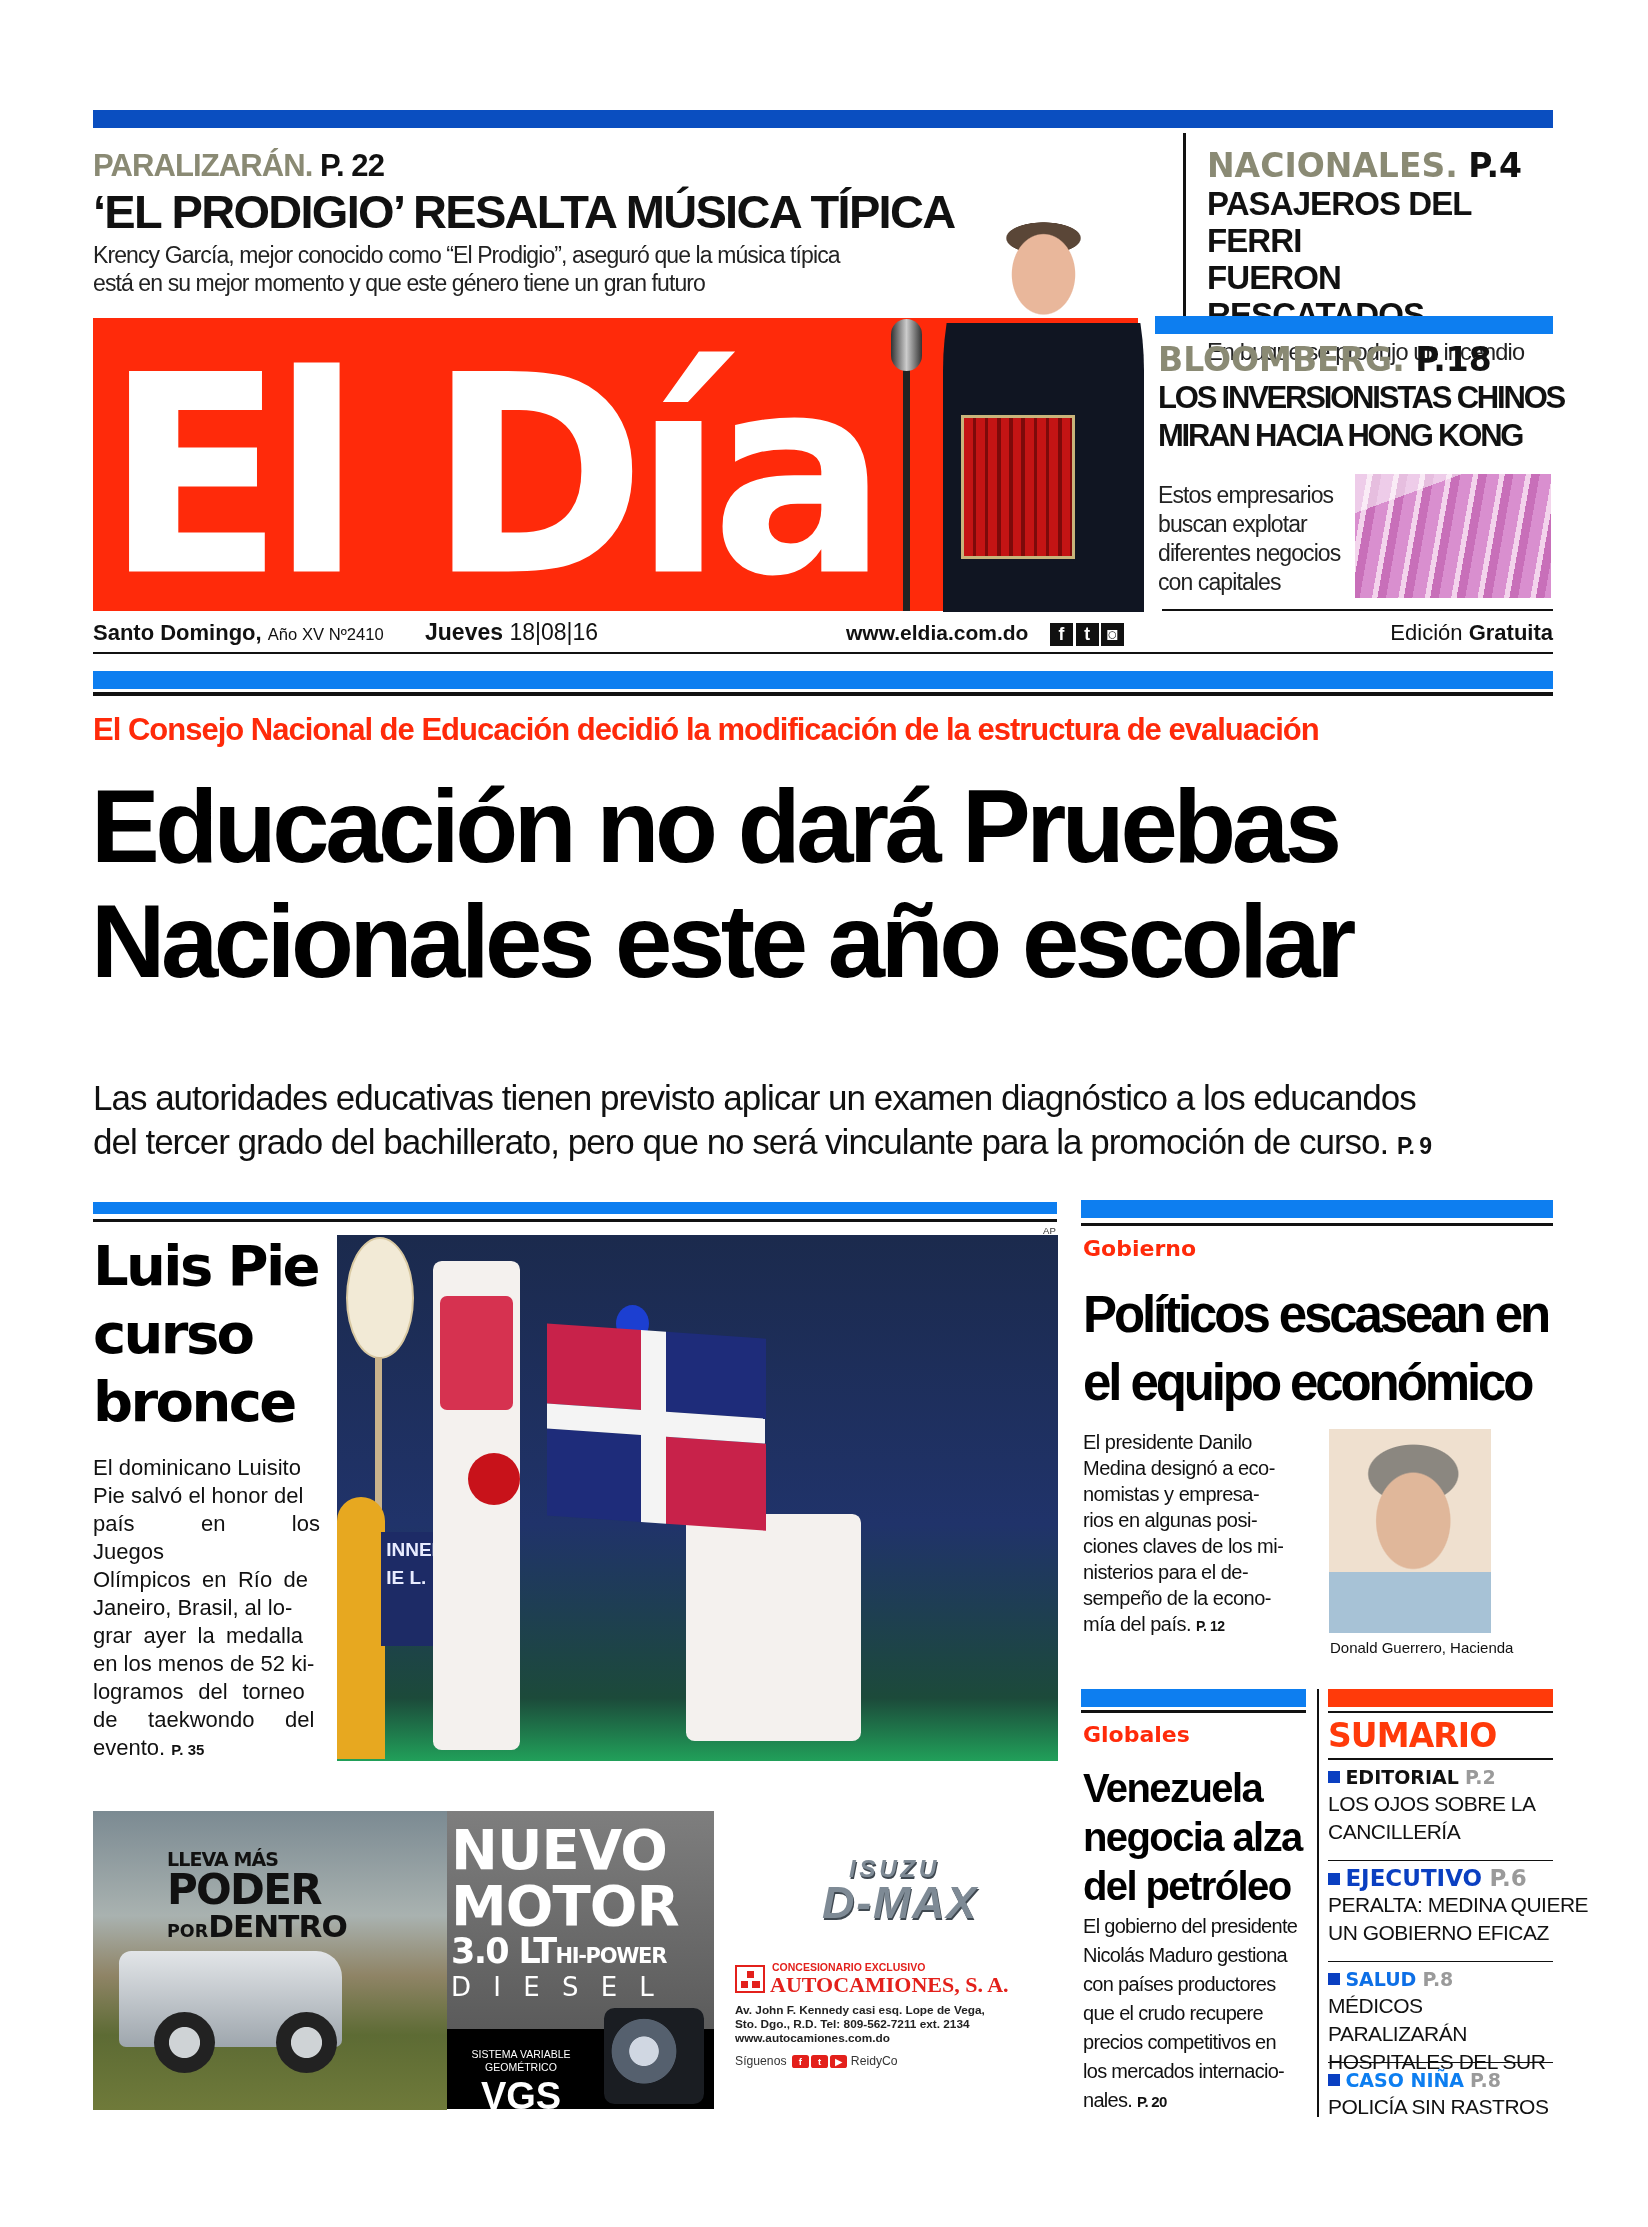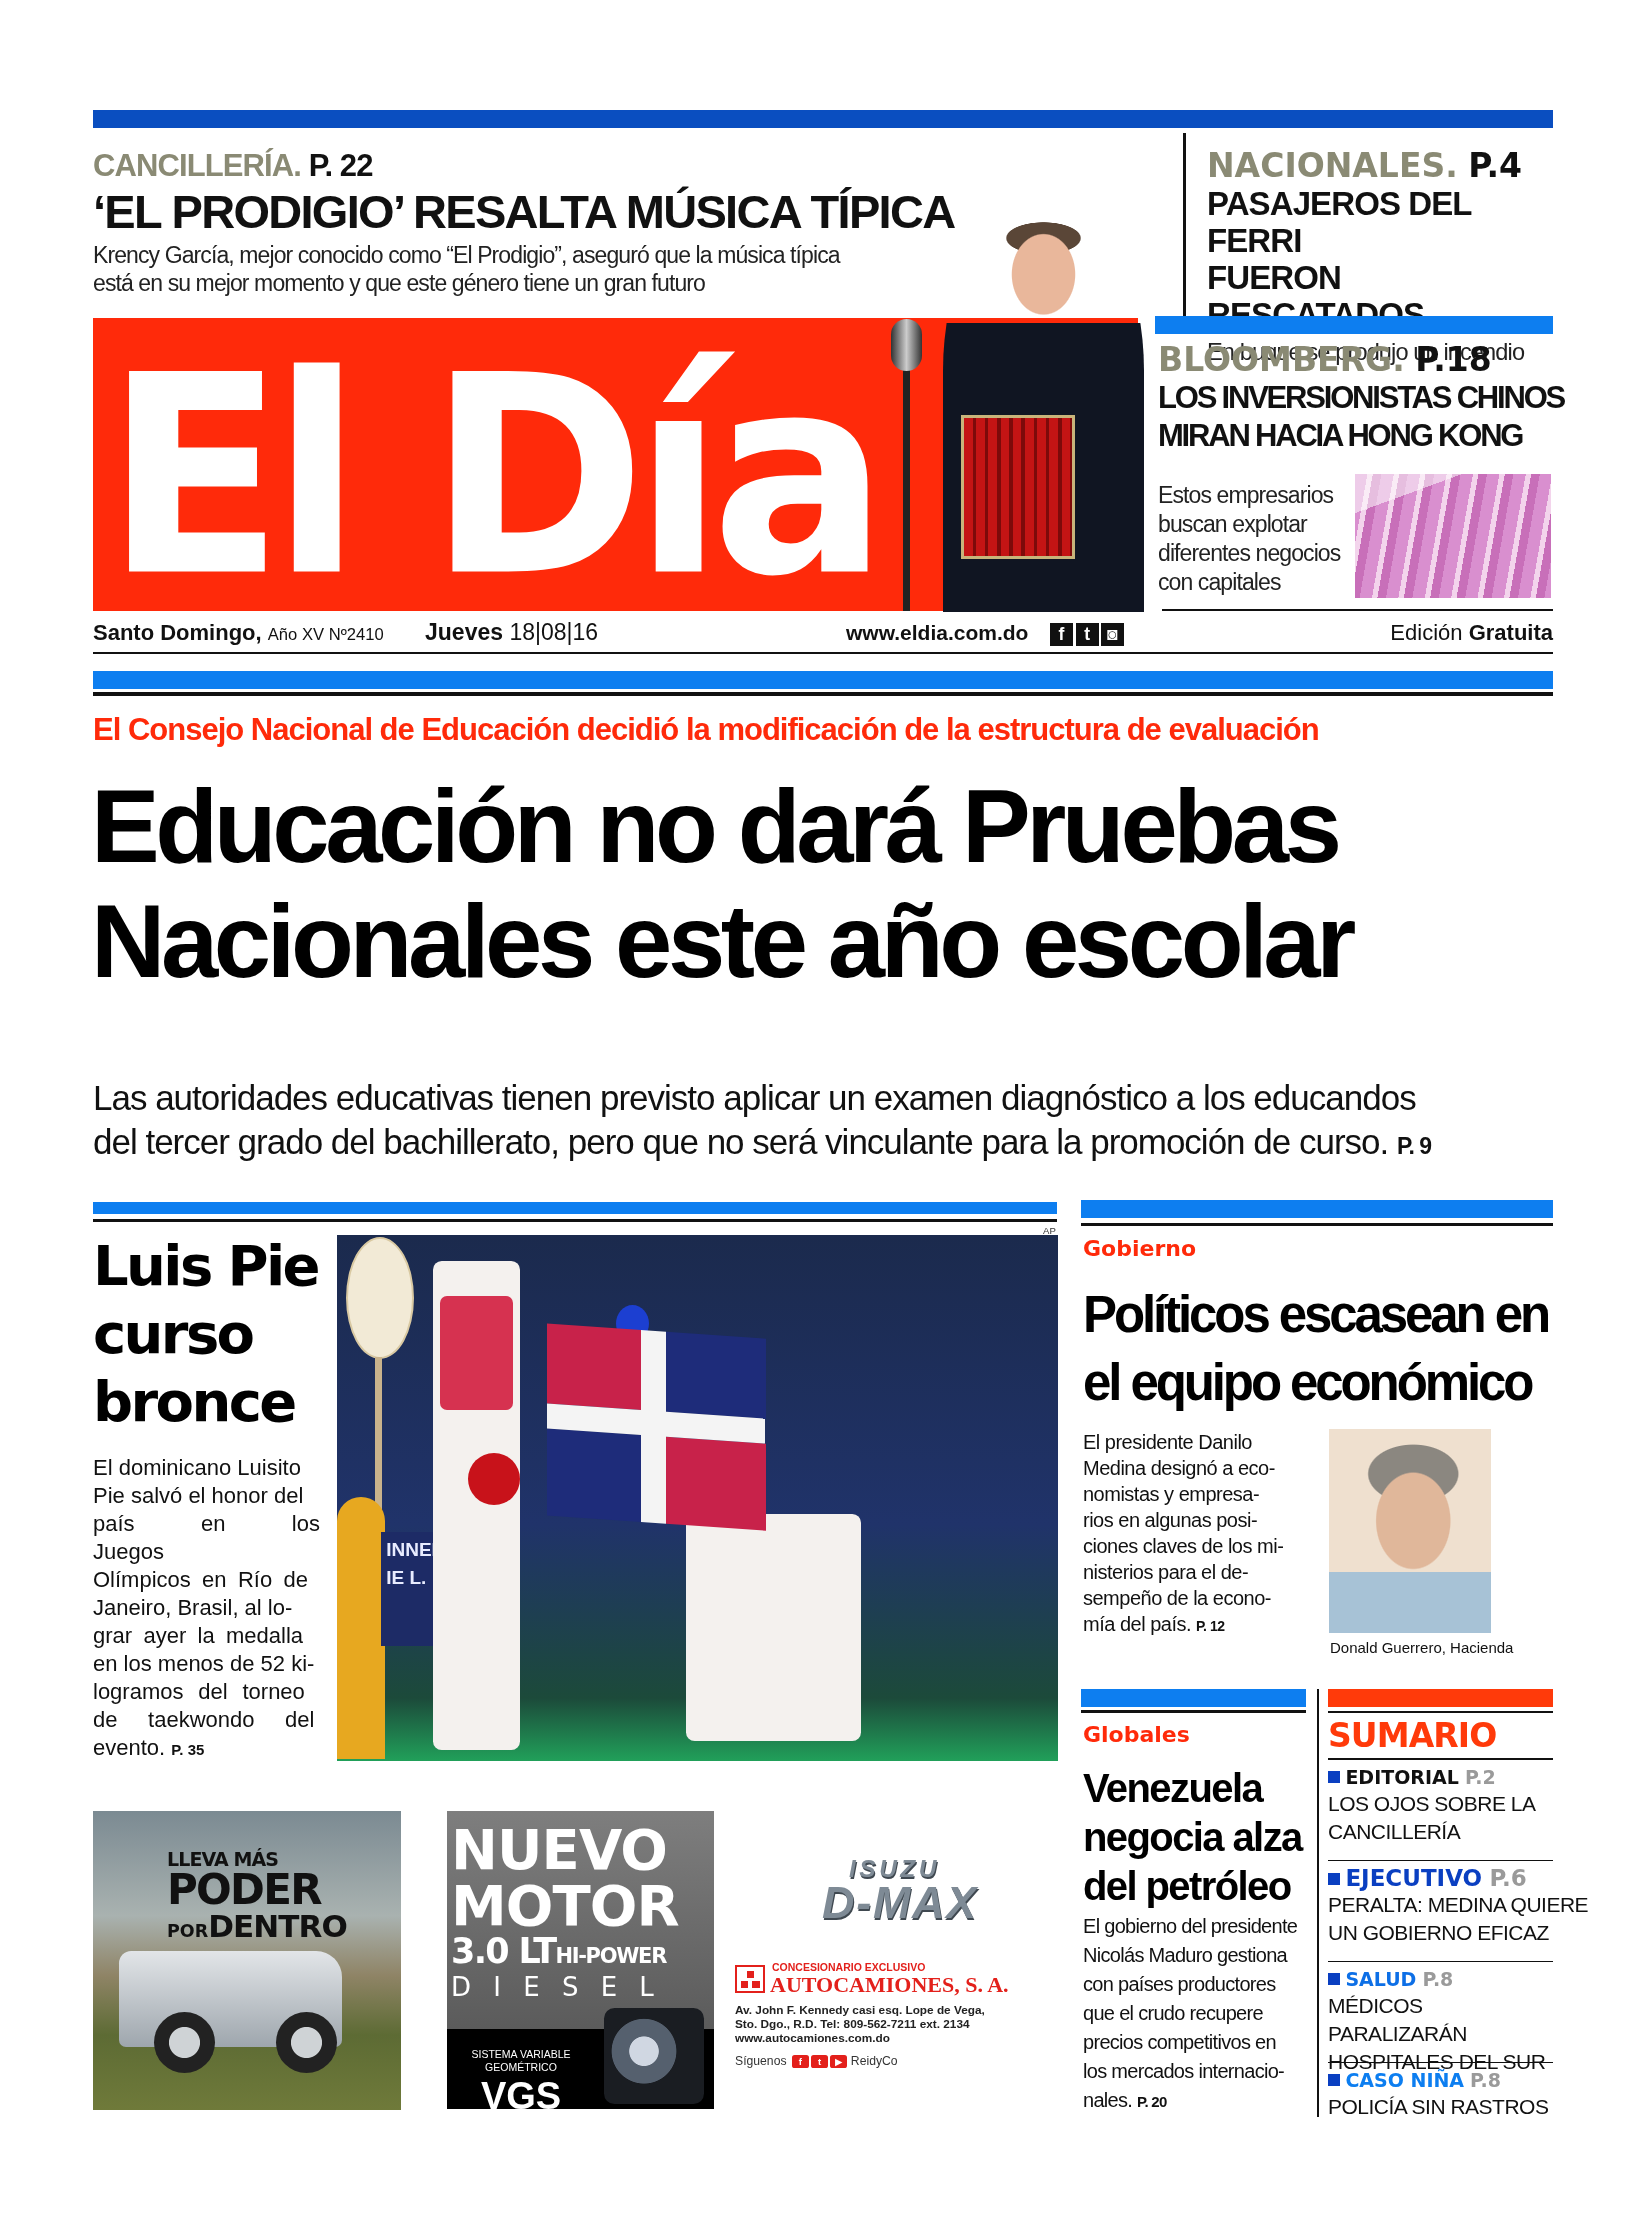--- a/index.html
+++ b/index.html
@@ -88,21 +88,21 @@
   .social-box { display: inline-block; width: 23px; height: 23px; background: #111; color: #fff; font-weight: 700; font-size: 17.5px; line-height: 23px; text-align: center; margin-left: 2.6px; }
   .social-red { display:inline-block; width:17.5px; height:13px; background:#e3201b; color:#fff; font-size:9.6px; line-height:13px; text-align:center; margin-left:1.7px; border-radius:2.6px; font-weight:700;}
 </style>
 </head>
 <body>
 
 <div class="abs bar-blue" style="left:93px;top:110px;width:1460px;height:17.5px;"></div>
 
 <div class="abs" style="left:93px;top:147px;width:856px;height:166px;">
   <div class="cond" style="font-size:31px;line-height:37px;letter-spacing:-0.9px;">
-    <span class="kicker-gray">CANCILLERÍA.</span>
+    <span class="kicker-gray">PARALIZARÁN.</span>
     <span class="kicker-page">P. 22</span>
   </div>
   <div class="teaser-head cond" style="font-size:47px;line-height:56px;letter-spacing:-1.7px;white-space:nowrap;">‘EL PRODIGIO’ RESALTA MÚSICA TÍPICA</div>
   <div class="teaser-sub cond" style="font-size:23px;line-height:30px;letter-spacing:-0.9px;">Krency García, mejor conocido como “El Prodigio”, aseguró que la música típica</div>
   <div class="teaser-sub cond" style="font-size:23px;line-height:26px;letter-spacing:-0.9px;">está en su mejor momento y que este género tiene un gran futuro</div>
 </div>
 
 <div class="abs rule" style="left:1183px;top:133px;width:2.6px;height:183px;"></div>
 
 <div class="abs" style="left:1207px;top:147px;width:349px;height:166px;">
@@ -310,21 +310,21 @@
     <div style="font-size:19px;line-height:24.5px;font-family:'DejaVu Sans',sans-serif;">
       <span class="sumario-bullet"></span><span class="sumario-cat" style="color:#0d7ef0;">CASO NIÑA</span>
       <span class="sumario-page">P.8</span>
     </div>
     <div class="sumario-text cond" style="font-size:21px;line-height:28px;">POLICÍA SIN RASTROS</div>
   </div>
 </div>
 
 <div class="abs" style="left:93px;top:1811px;width:969px;height:299px;">
 
-  <div class="abs ad-left" style="left:0;top:0;width:308px;height:299px;">
+  <div class="abs ad-left" style="left:0;top:0;width:354px;height:299px;">
     <div class="abs" style="left:74px;top:39px;color:#111;font-family:'DejaVu Sans',sans-serif;font-weight:900;line-height:1;">
       <div style="font-size:19px;letter-spacing:-0.9px;">LLEVA MÁS</div>
       <div style="font-size:42px;letter-spacing:-1.7px;">PODER</div>
       <div style="white-space:nowrap;"><span style="font-size:17.5px;">POR</span><span style="font-size:31px;letter-spacing:-0.9px;">DENTRO</span></div>
     </div>
     <div class="truck" style="left:26px;top:140px;width:223px;height:96px;"></div>
     <div class="wheel" style="left:61px;top:201px;width:61px;height:61px;"></div>
     <div class="wheel" style="left:183px;top:201px;width:61px;height:61px;"></div>
   </div>
 

